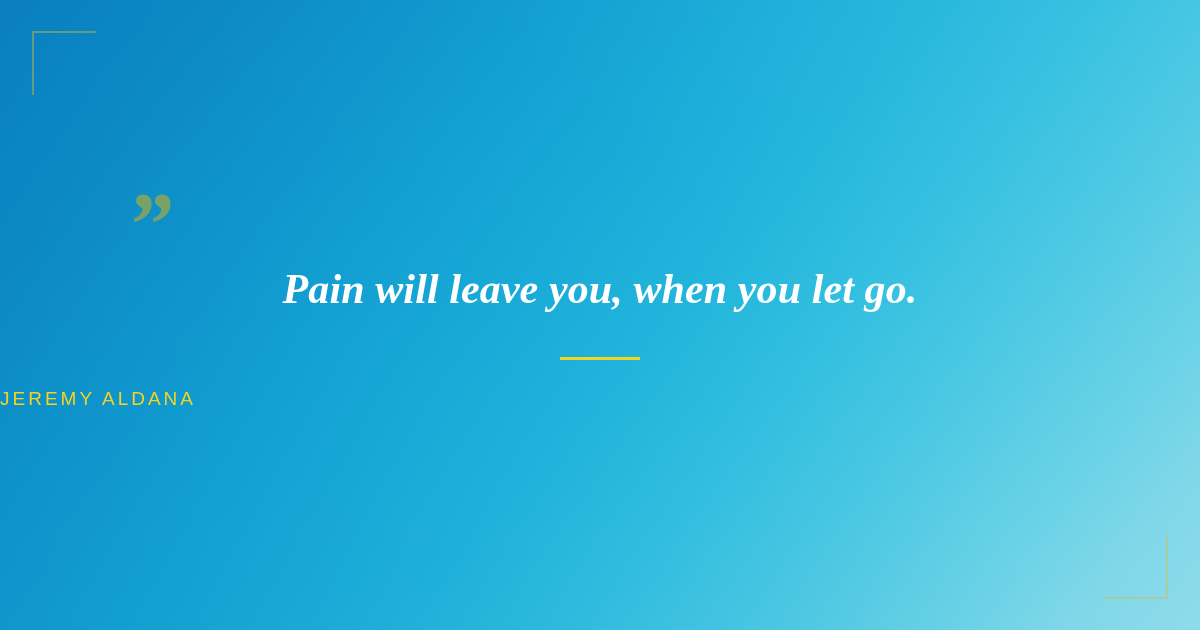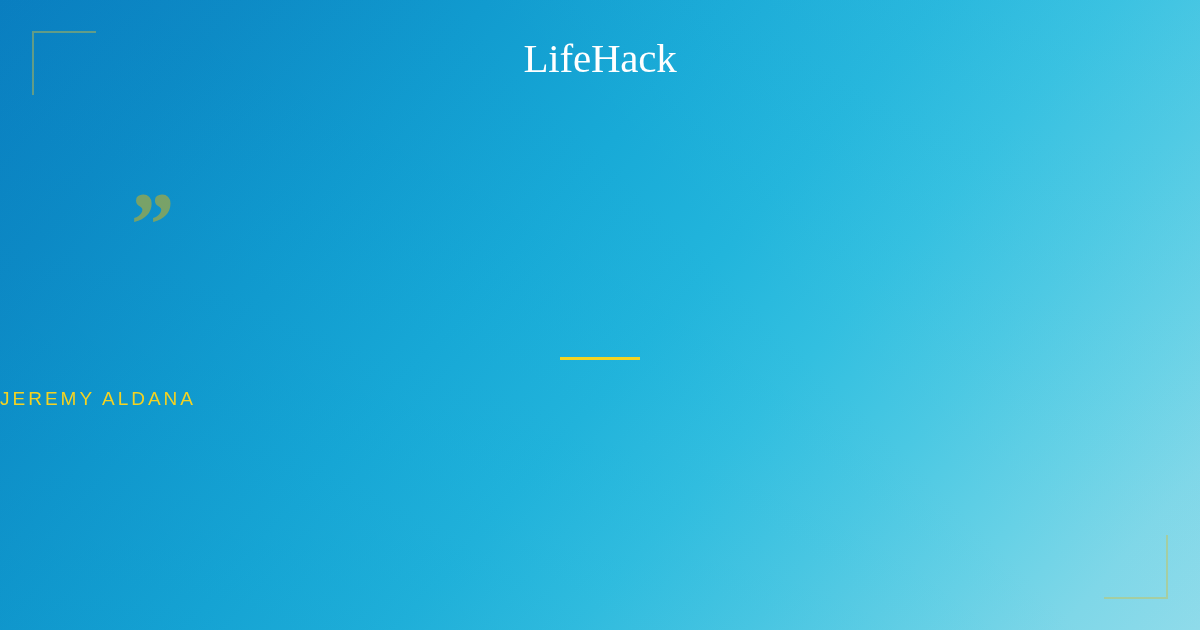--- a/index.html
+++ b/index.html
@@ -156,26 +156,26 @@
 <body>
 
 <div class="card">
 
   <div class="layer">
 
     <div class="corner corner-tl"></div>
 
     <div class="corner corner-br"></div>
 
-    <div class="brand">
-      <span class="brand-word">LifeHack</span>
-    </div>
 
     <div class="quote-glyph">”</div>
 
+    <div class="quote-block">
+      <p class="quote-text">Pain will leave you, when you let go.</p>
+    </div>
 
     <div class="divider"></div>
 
     <div class="attribution">
       <span class="attribution-name">JEREMY ALDANA</span>
     </div>
 
   </div>
 </div>
 

